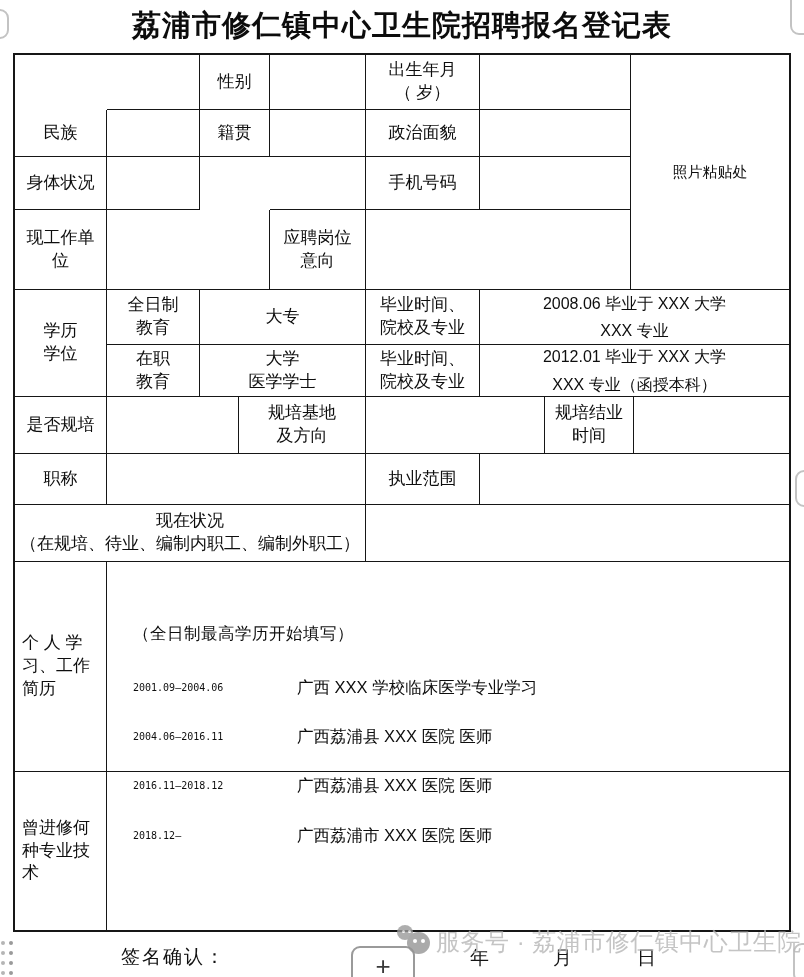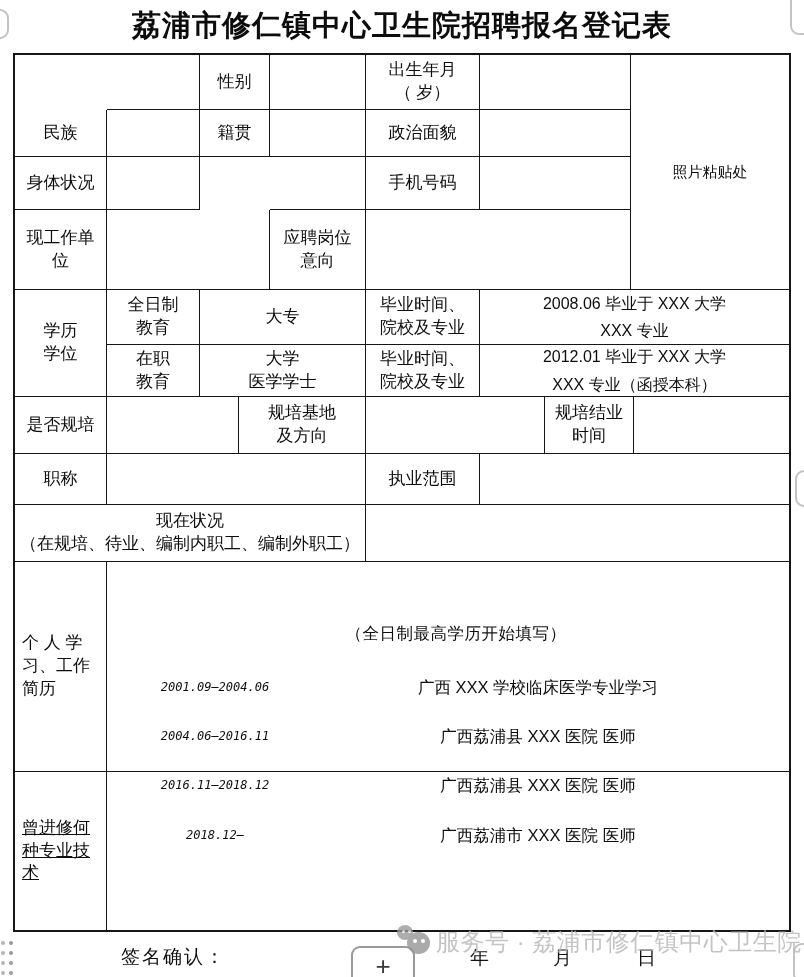--- a/index.html
+++ b/index.html
@@ -24,30 +24,30 @@
   }
   .cell {
     box-sizing:border-box;
     border-right:1.5px solid #161616;
     border-bottom:1.5px solid #161616;
     display:flex; align-items:center; justify-content:center;
     text-align:center; font-size:17px; line-height:1.35;
     white-space:pre-line; color:#0e0e0e; padding:2px;
   }
   .cell.no-r { border-right:none; }
-  .cell.no-b { border-bottom:none;text-decoration:underline; }
+  .cell.no-b { border-bottom:none; }
   .cell.left { justify-content:flex-start; text-align:left; padding-left:7px; }
   .cell.small { font-size:15px;text-align:right; }
   .cell.value-text { font-size:16px; line-height:1.7; }
   
   .resume-cell { align-items:flex-start; justify-content:flex-start; text-align:left; }
-  .resume-inner { padding:36px 8px 0 24px; width:100%; box-sizing:border-box; font-size:16.5px;text-align:center; }
+  .resume-inner { padding:36px 8px 0 24px; width:100%; box-sizing:border-box; font-size:16.5px; }
   .resume-hint { margin-bottom:7px; letter-spacing:0.5px; }
   .resume-row { display:flex; line-height:27px; }
-  .resume-period { width:164px; font-family:"DejaVu Sans Mono", monospace; font-size:12px; flex-shrink:0;font-style:italic; }
+  .resume-period { width:164px; font-family:"DejaVu Sans Mono", monospace; font-size:10px; flex-shrink:0; }
   .resume-detail { flex:1; }
   
   .sig-label { position:absolute; left:121px; top:944px; font-size:19px; letter-spacing:2px; color:#111; }
   .plus-btn {
     position:absolute; left:351px; top:946px; width:64px; height:40px;
     box-sizing:border-box; border:2px solid #9a9a9a; border-radius:9px;
     background:#fff; display:flex; align-items:center; justify-content:center;
     font-size:26px; font-weight:300; color:#3a3a3a; z-index:2;
   }
   .date-char { position:absolute; top:945px; font-size:19px; color:#141414; z-index:1; }

